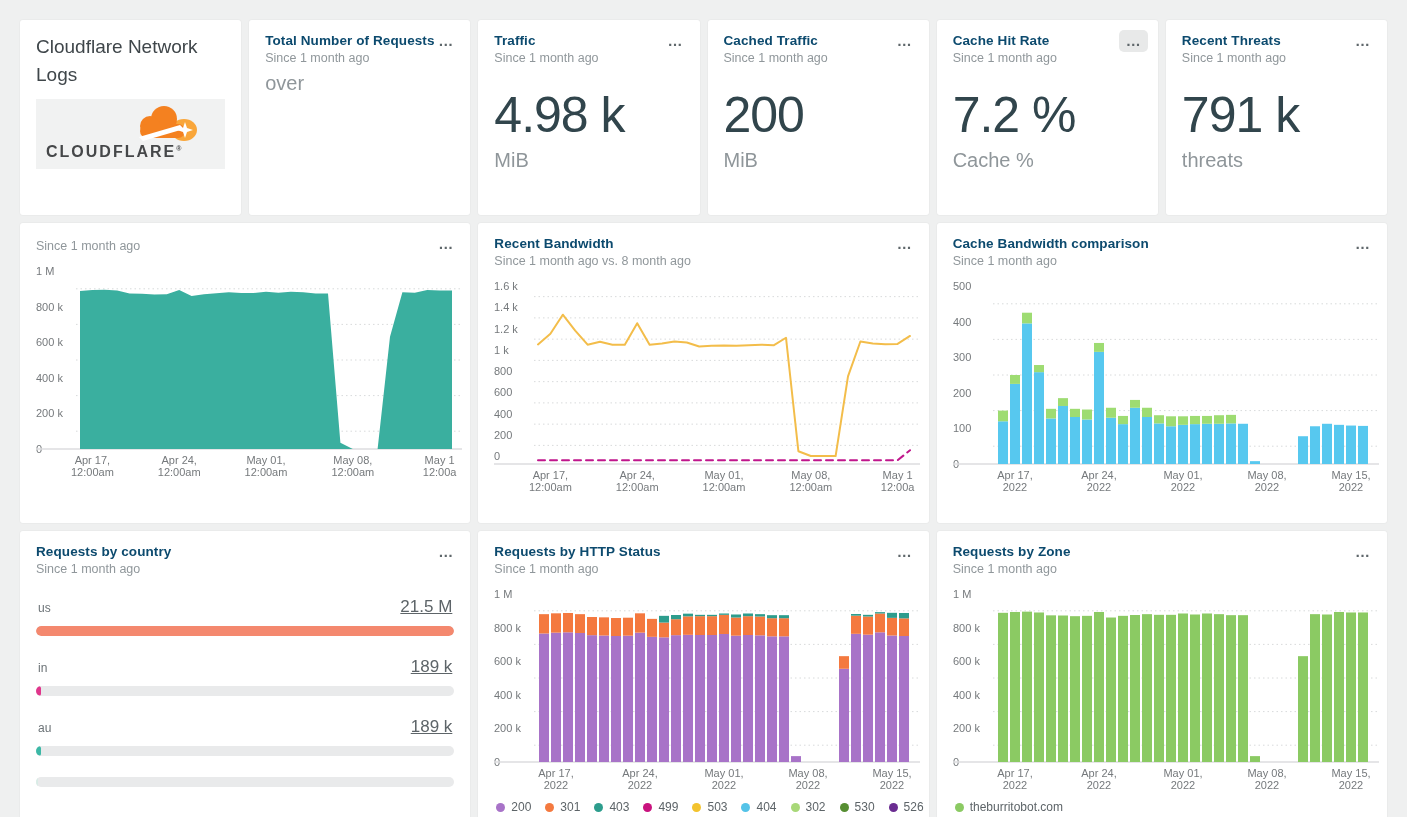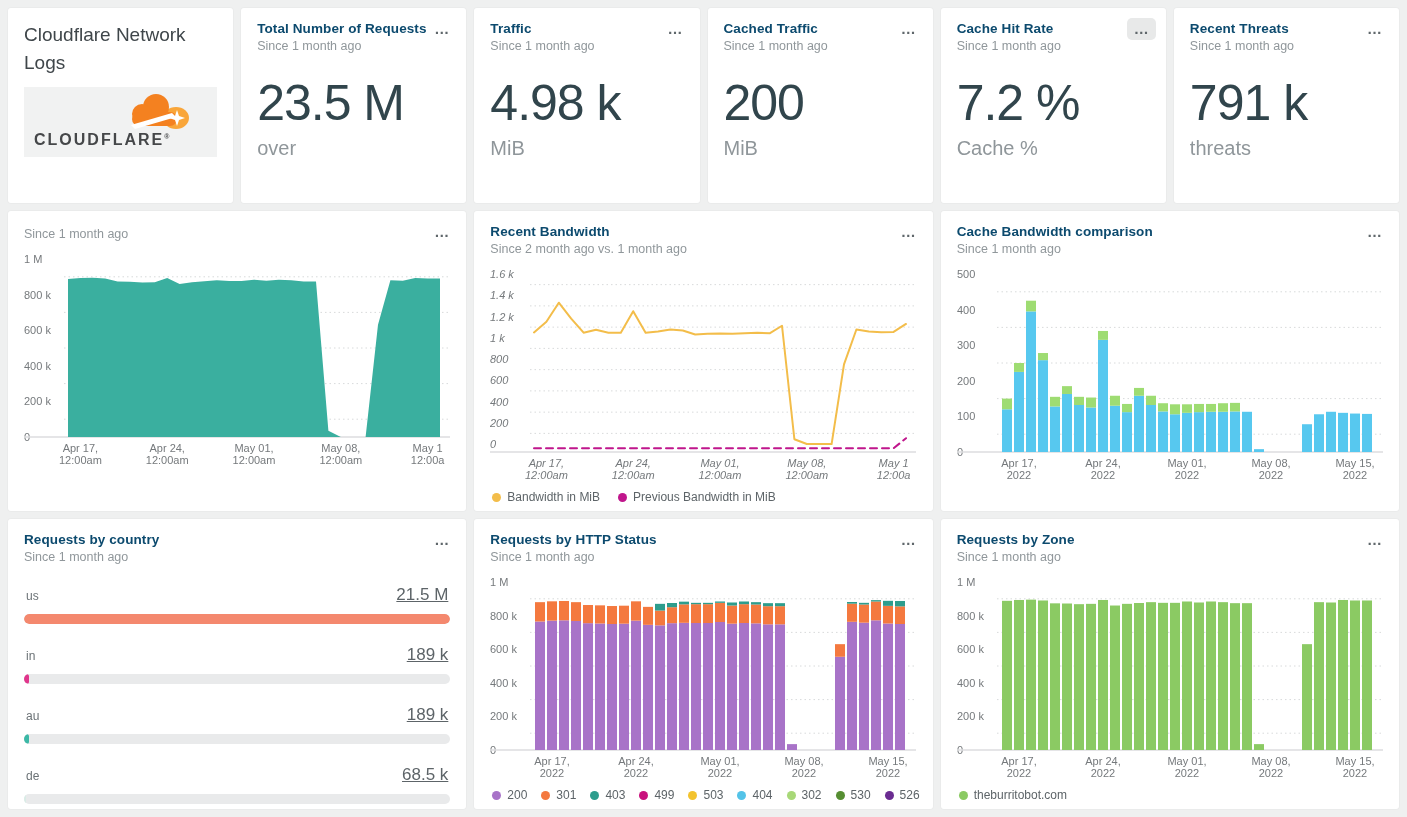--- a/index.html
+++ b/index.html
@@ -7,21 +7,21 @@
   body {
     width:1407px; height:817px; overflow:hidden;
     background:#eff0f0;
     font-family:"Liberation Sans", sans-serif;
     -webkit-font-smoothing:antialiased;
   }
   .dash {
     display:grid;
     grid-template-columns:repeat(6,1fr);
     grid-template-rows:195px 300px 290px;
-    gap:8px; padding:8px;
+    gap:8px; padding:20px;
     width:1407px; height:817px;
   }
   .panel {
     background:#ffffff; border-radius:3px; position:relative;
     padding:13px 16px 6px 16px; overflow:hidden;
     box-shadow:0 0 0 1px rgba(0,0,0,0.02);
   }
   .span2 { grid-column:span 2; }
   .panel-title { font-size:13.5px; font-weight:bold; color:#0c4a6e; letter-spacing:.1px; }
   .panel-sub { font-size:12.5px; color:#90979b; margin-top:3px; }
@@ -89,21 +89,20 @@
         <polygon points="52,20 54,26 60,28 54,30 52,36 50,30 44,28 50,26" fill="#ffffff"></polygon>
       </svg>
       <div class="logo-word"><span>CLOUDFLARE</span><sup>®</sup></div>
     </div>
   </div>
 
   <div class="panel">
     <div class="panel-title">Total Number of Requests</div>
     <div class="panel-sub">Since 1 month ago</div>
     <div class="menu">…</div>
-    <div class="stat-value">23.5 M</div>
     <div class="stat-unit">over</div>
   </div>
 
   <div class="panel">
     <div class="panel-title">Traffic</div>
     <div class="panel-sub">Since 1 month ago</div>
     <div class="menu">…</div>
     <div class="stat-value">4.98 k</div>
     <div class="stat-unit">MiB</div>
   </div>
@@ -159,23 +158,23 @@
           <text x="316.8" y="213" text-anchor="middle" class="xtick">12:00am</text>
           <text x="403.6" y="201" text-anchor="middle" class="xtick">May 1</text>
           <text x="403.6" y="213" text-anchor="middle" class="xtick">12:00a</text>
           <path d="M44,27.936000000000007L56.4,27.045999999999992L68.8,26.689999999999998L81.2,27.579999999999984L93.6,30.605999999999995L106,30.783999999999992L118.4,31.49600000000001L130.8,31.140000000000015L143.2,27.045999999999992L155.60000000000002,32.920000000000016L168,31.140000000000015L180.4,30.25L192.8,29.359999999999985L205.20000000000002,30.072000000000003L217.6,30.072000000000003L230,28.647999999999996L242.4,29.716000000000008L254.8,28.647999999999996L267.20000000000005,29.359999999999985L279.6,30.427999999999997L292,30.427999999999997L304.40000000000003,179.77L316.8,186L329.2,186L341.6,186L354,73.86L366.40000000000003,29.359999999999985L378.8,29.716000000000008L391.2,27.045999999999992L403.6,27.579999999999984L416,27.579999999999984L416,186L44,186Z" fill="#3aaf9f"></path>
         </svg>
       </div>
   </div>
 
   <div class="panel span2">
     <div class="panel-title">Recent Bandwidth</div>
-    <div class="panel-sub">Since 2 month ago vs. 1 month ago</div>
-    <div class="menu">…</div>
-    <div class="chart c-tall" style="margin-top:10px;font-style:italic;">
+    <div class="panel-sub">Since 1 month ago vs. 8 month ago</div>
+    <div class="menu">…</div>
+    <div class="chart c-tall" style="margin-top:10px;">
         <svg width="426" height="216">
           <line x1="40" x2="426" y1="167.40298507462686" y2="167.40298507462686" class="grid"></line>
           <line x1="40" x2="426" y1="146.14925373134326" y2="146.14925373134326" class="grid"></line>
           <line x1="40" x2="426" y1="124.8955223880597" y2="124.8955223880597" class="grid"></line>
           <line x1="40" x2="426" y1="103.64179104477611" y2="103.64179104477611" class="grid"></line>
           <line x1="40" x2="426" y1="82.38805970149254" y2="82.38805970149254" class="grid"></line>
           <line x1="40" x2="426" y1="61.13432835820895" y2="61.13432835820895" class="grid"></line>
           <line x1="40" x2="426" y1="39.88059701492537" y2="39.88059701492537" class="grid"></line>
           <line x1="40" x2="426" y1="18.62686567164178" y2="18.62686567164178" class="grid"></line>
           <text x="0" y="12" class="ytick">1.6 k</text>
@@ -194,24 +193,20 @@
           <text x="143.2" y="213" text-anchor="middle" class="xtick">12:00am</text>
           <text x="230" y="201" text-anchor="middle" class="xtick">May 01,</text>
           <text x="230" y="213" text-anchor="middle" class="xtick">12:00am</text>
           <text x="316.8" y="201" text-anchor="middle" class="xtick">May 08,</text>
           <text x="316.8" y="213" text-anchor="middle" class="xtick">12:00am</text>
           <text x="403.6" y="201" text-anchor="middle" class="xtick">May 1</text>
           <text x="403.6" y="213" text-anchor="middle" class="xtick">12:00a</text>
           <polyline points="44,66.44776119402984 56.4,55.82089552238807 68.8,36.69253731343284 81.2,52.63283582089554 93.6,66.6602985074627 106,63.791044776119406 118.4,66.6602985074627 130.8,66.6602985074627 143.2,45.19402985074629 155.60000000000002,66.6602985074627 168,65.5976119402985 180.4,63.472238805970136 192.8,64.53492537313433 205.20000000000002,68.57313432835821 217.6,67.72298507462686 230,67.51044776119403 242.4,67.72298507462686 254.8,67.2979104477612 267.20000000000005,66.6602985074627 279.6,67.2979104477612 292,59.75283582089551 304.40000000000003,173.24776119402986 316.8,178.02985074626866 329.2,178.02985074626866 341.6,178.02985074626866 354,98.32835820895522 366.40000000000003,63.472238805970136 378.8,65.5976119402985 391.2,66.235223880597 403.6,65.91641791044776 416,57.94626865671643" fill="none" stroke="#f3bd4a" stroke-width="2" stroke-linejoin="round" stroke-linecap="round"></polyline>
           <polyline points="44,182.28059701492538 56.4,182.28059701492538 68.8,182.28059701492538 81.2,182.28059701492538 93.6,182.28059701492538 106,182.28059701492538 118.4,182.28059701492538 130.8,182.28059701492538 143.2,182.28059701492538 155.60000000000002,182.28059701492538 168,182.28059701492538 180.4,182.28059701492538 192.8,182.28059701492538 205.20000000000002,182.28059701492538 217.6,182.28059701492538 230,182.28059701492538 242.4,182.28059701492538 254.8,182.28059701492538 267.20000000000005,182.28059701492538 279.6,182.28059701492538 292,182.28059701492538 304.40000000000003,182.28059701492538 316.8,182.28059701492538 329.2,182.28059701492538 341.6,182.28059701492538 354,182.28059701492538 366.40000000000003,182.28059701492538 378.8,182.28059701492538 391.2,182.28059701492538 403.6,182.28059701492538 416,172.18507462686568" fill="none" stroke="#c0168c" stroke-width="2" stroke-linejoin="round" stroke-linecap="round" stroke-dasharray="7 5"></polyline>
         </svg>
-      </div>
-    <div class="legend">
-        <span class="legend-item"><span class="dot" style="background: rgb(243, 189, 74);"></span>Bandwidth in MiB</span>
-        <span class="legend-item"><span class="dot" style="background: rgb(192, 22, 140);"></span>Previous Bandwidth in MiB</span>
       </div>
   </div>
 
   <div class="panel span2">
     <div class="panel-title">Cache Bandwidth comparison</div>
     <div class="panel-sub">Since 1 month ago</div>
     <div class="menu">…</div>
     <div class="chart c-tall" style="margin-top:10px;">
         <svg width="426" height="216">
           <line x1="40" x2="426" y1="168.2" y2="168.2" class="grid"></line>
@@ -314,24 +309,20 @@
     <div class="crow">
       <div class="crow-head">
         <span class="crow-label">au</span>
         <span class="crow-value">189 k</span>
       </div>
       <div class="htrack" style="background: rgb(233, 234, 235);">
           <div class="hfill" style="width: 1.1%; background: rgb(60, 184, 166);"></div>
         </div>
     </div>
     <div class="crow">
-      <div class="crow-head">
-        <span class="crow-label">de</span>
-        <span class="crow-value">68.5 k</span>
-      </div>
       <div class="htrack" style="background: rgb(233, 234, 235);">
           <div class="hfill" style="width: 0.5%; background: rgb(217, 236, 230);"></div>
         </div>
     </div>
   </div>
 
   <div class="panel span2">
     <div class="panel-title">Requests by HTTP Status</div>
     <div class="panel-sub">Since 1 month ago</div>
     <div class="menu">…</div>

